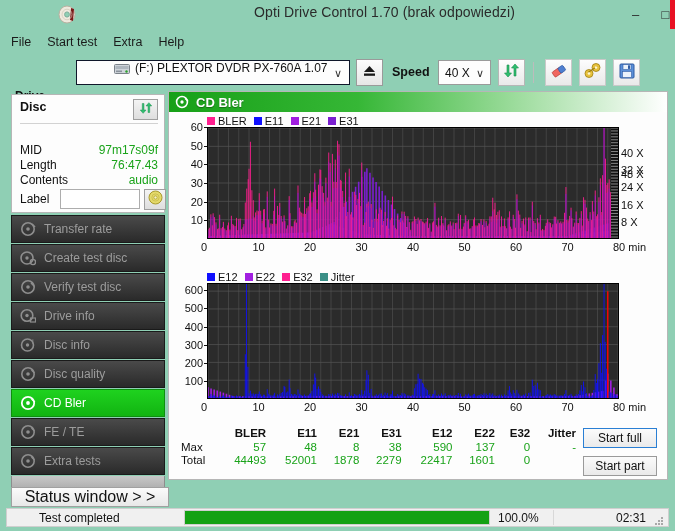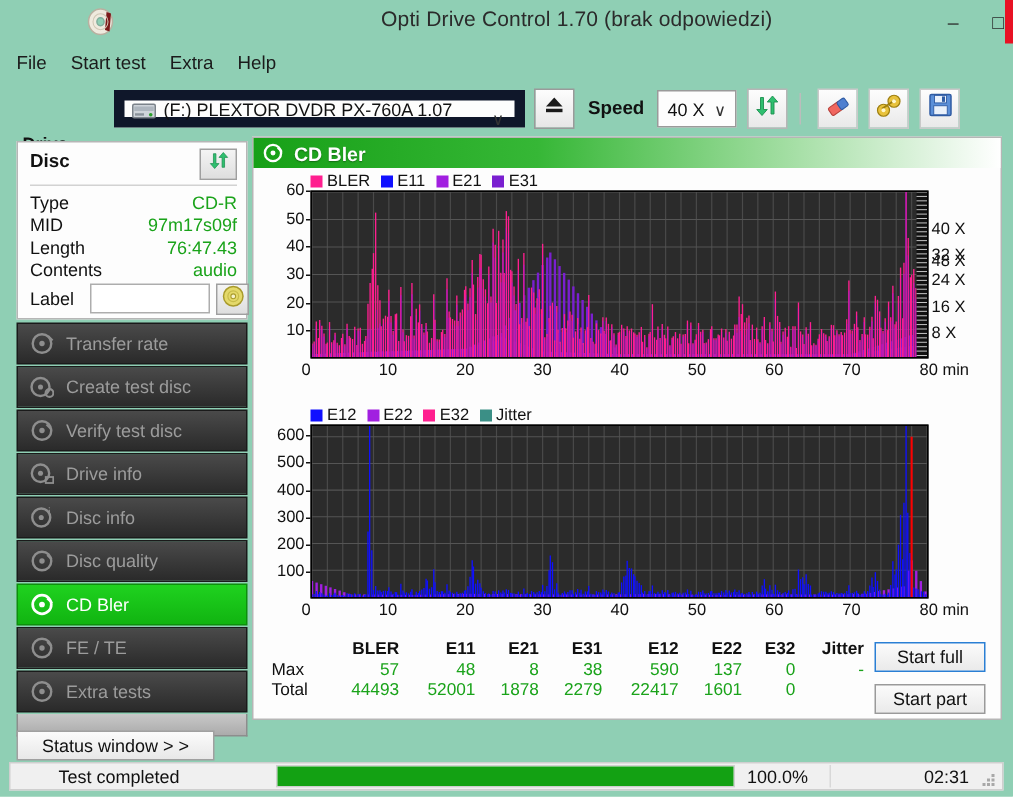--- a/index.html
+++ b/index.html
@@ -54,22 +54,22 @@
   
   #toolbar {
     position: absolute; left: 11px; top: 55px; width: 657px; height: 36px;
   }
   #drive-label {
     position: absolute; left: 4px; top: 10px;
     font-size: 12px; font-weight: bold; color: #111; margin-top: 24px;
   }
   #drive-combo {
     position: absolute; left: 65px; top: 5px; width: 274px; height: 25px;
-    background: #fdfdfd; border: 7px solid #0f172a;
-    display: flex; align-items: center;
+    background: #fdfdfd; border: 1px solid #0f172a;
+    display: flex;  padding-left: 32px;
   }
   #drive-icon { width: 16px; height: 14px; margin-left: 5px; flex: 0 0 auto; }
   #drive-text { font-size: 12px; color: #111; margin-left: 5px; white-space: nowrap; }
   #drive-caret {
     position: absolute; right: 7px; top: 6px;
     font-size: 11px; color: #333;
   }
   #eject-btn {
     position: absolute; left: 345px; top: 4px; width: 27px; height: 27px;
     background: linear-gradient(#fdfdfd,#e6e6e6); border: 1px solid #9a9a9a;
@@ -158,24 +158,24 @@
   .nav-lbl {
     font-size: 12px; color: #9c9c9c; margin-left: 8px; white-space: nowrap;
   }
   .nav-btn.active .nav-lbl { color: #ffffff; }
   #nav-filler {
     width: 154px; height: 15px;
     background: linear-gradient(#c8c8c8,#ababab);
     border: 1px solid #8d8d8d; border-top: none;
   }
   #status-window-btn {
-    position: absolute; left: 11px; top: 487px; width: 132px; height: 20px;
+    position: absolute; left: 11px; top: 487px; width: 158px; height: 20px;
     background: linear-gradient(#fbfbfb,#e8e8e8); border: 1px solid #a0a0a0;
     display: flex; align-items: center; justify-content: center;
-    font-size: 12px; color: #111; text-align: center;
+    font-size: 16px; color: #111;
   }
 
   
   #main {
     position: absolute; left: 168px; top: 91px; width: 500px; height: 389px;
     background: #fdfdfd; border: 1px solid #b6b6b6;
   }
   #main-header {
     position: absolute; left: 0; top: 0; width: 498px; height: 20px;
     background: linear-gradient(90deg,#17a017 0%, #36b736 38%, #ffffff 100%);
@@ -370,24 +370,20 @@
     <div id="disc-refresh">
       <span>
         <svg width="14" height="14" viewBox="0 0 17 17">
           <path d="M4 3 L4 11 L1.5 11 L5 15 L8.5 11 L6 11 L6 3 Z" fill="#2fbf6f" stroke="#1b8f4f" stroke-width="0.6"></path>
           <path d="M13 14 L13 6 L15.5 6 L12 2 L8.5 6 L11 6 L11 14 Z" fill="#2fbf6f" stroke="#1b8f4f" stroke-width="0.6"></path>
         </svg>
       </span>
     </div>
     <div id="disc-rule"></div>
 
-    <div class="disc-row" id="row-type">
-      <span class="k">Type</span>
-      <span class="v">CD-R</span>
-    </div>
     <div class="disc-row" id="row-mid">
       <span class="k">MID</span>
       <span class="v">97m17s09f</span>
     </div>
     <div class="disc-row" id="row-len">
       <span class="k">Length</span>
       <span class="v">76:47.43</span>
     </div>
     <div class="disc-row" id="row-cont">
       <span class="k">Contents</span>

